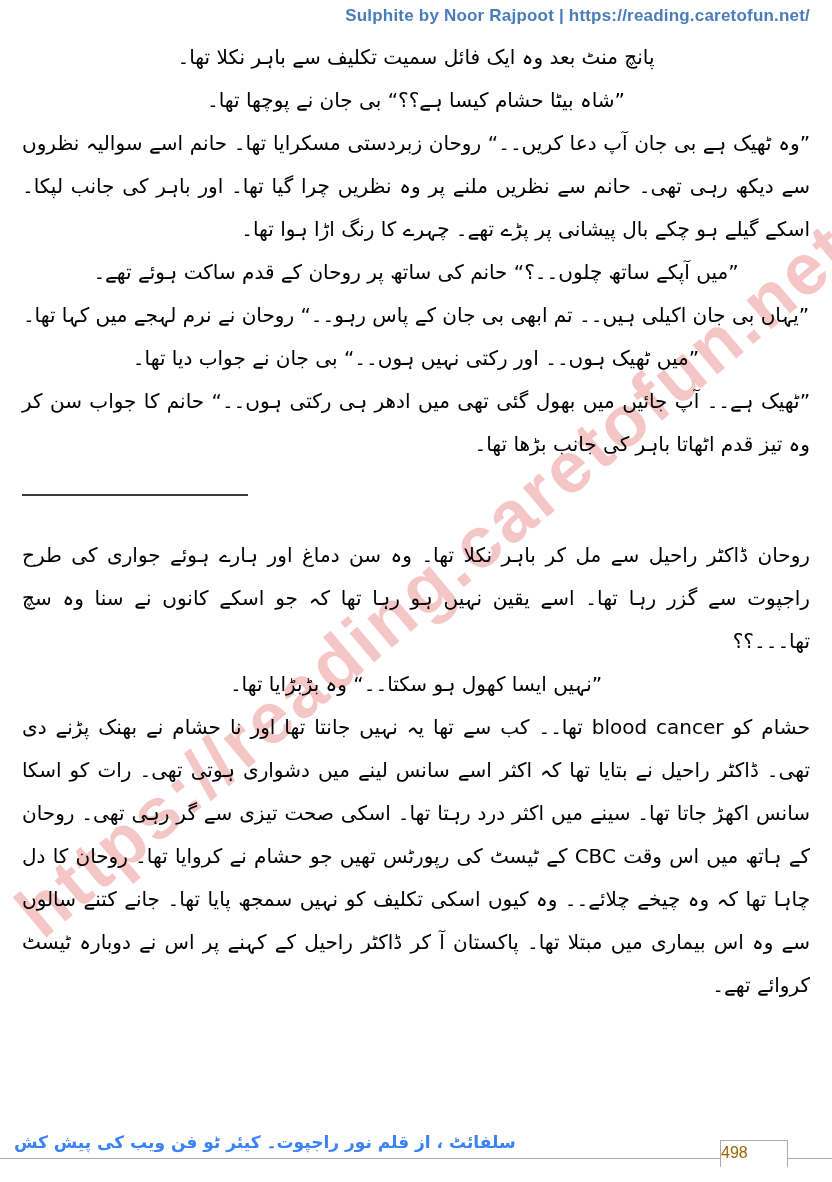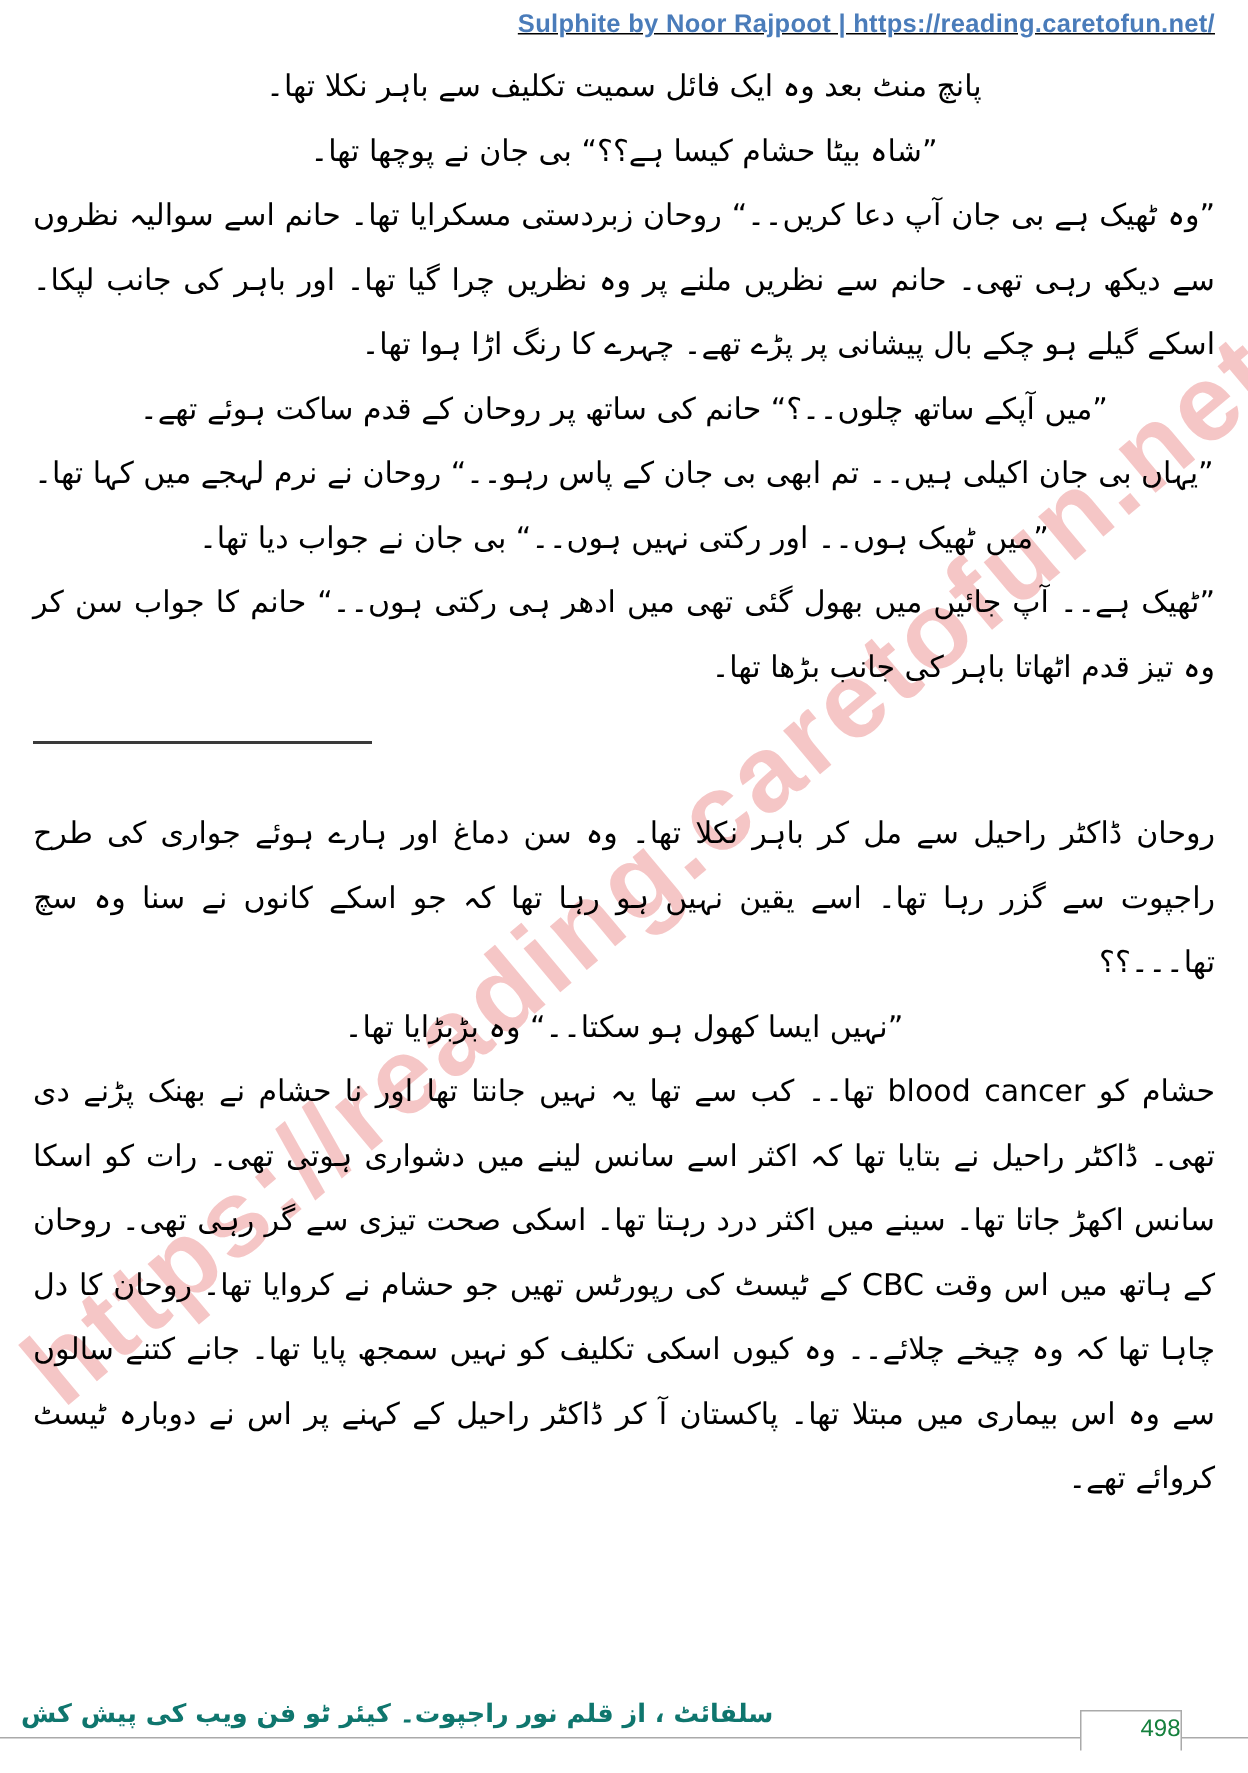--- a/index.html
+++ b/index.html
@@ -27,21 +27,20 @@
     z-index: 0;
     pointer-events: none;
   }
 
   
   .header {
     position: absolute;
     top: 6px; right: 22px;
     z-index: 2;
     text-align: left;
-    text-decoration: underline;
   }
   .header-text {
     font-family: "Liberation Sans", "DejaVu Sans", sans-serif;
     font-size: 17px;
     font-weight: 600;
     color: #4a7cba;
     letter-spacing: 0.2px;
   }
 
   
@@ -75,37 +74,37 @@
     height: 1px;
     background: #aaaaaa;
     z-index: 1;
   }
   .footer-text {
     position: absolute;
     left: 14px; top: 1132px;
     direction: rtl;
     font-size: 17px;
     font-weight: bold;
-    color: #0f766e;
+    color: #3b82f6;
     z-index: 3;
     white-space: nowrap;
   }
   .page-num {
     position: absolute;
     left: 720px; top: 1140px;
     width: 66px; height: 26px;
     background: #ffffff;
     border: 1px solid #aaaaaa;
     border-bottom: none;
     z-index: 2;
-    text-align: right;
+    text-align: left;
     line-height: 24px;
     font-family: "Liberation Sans", "DejaVu Sans", sans-serif;
     font-size: 16px;
-    color: #15803d;
+    color: #a16207;
   }
 </style>
 </head>
 <body>
 
 <div class="page">
 
   <div class="watermark">https://reading.caretofun.net</div>
 
   <header class="header">

